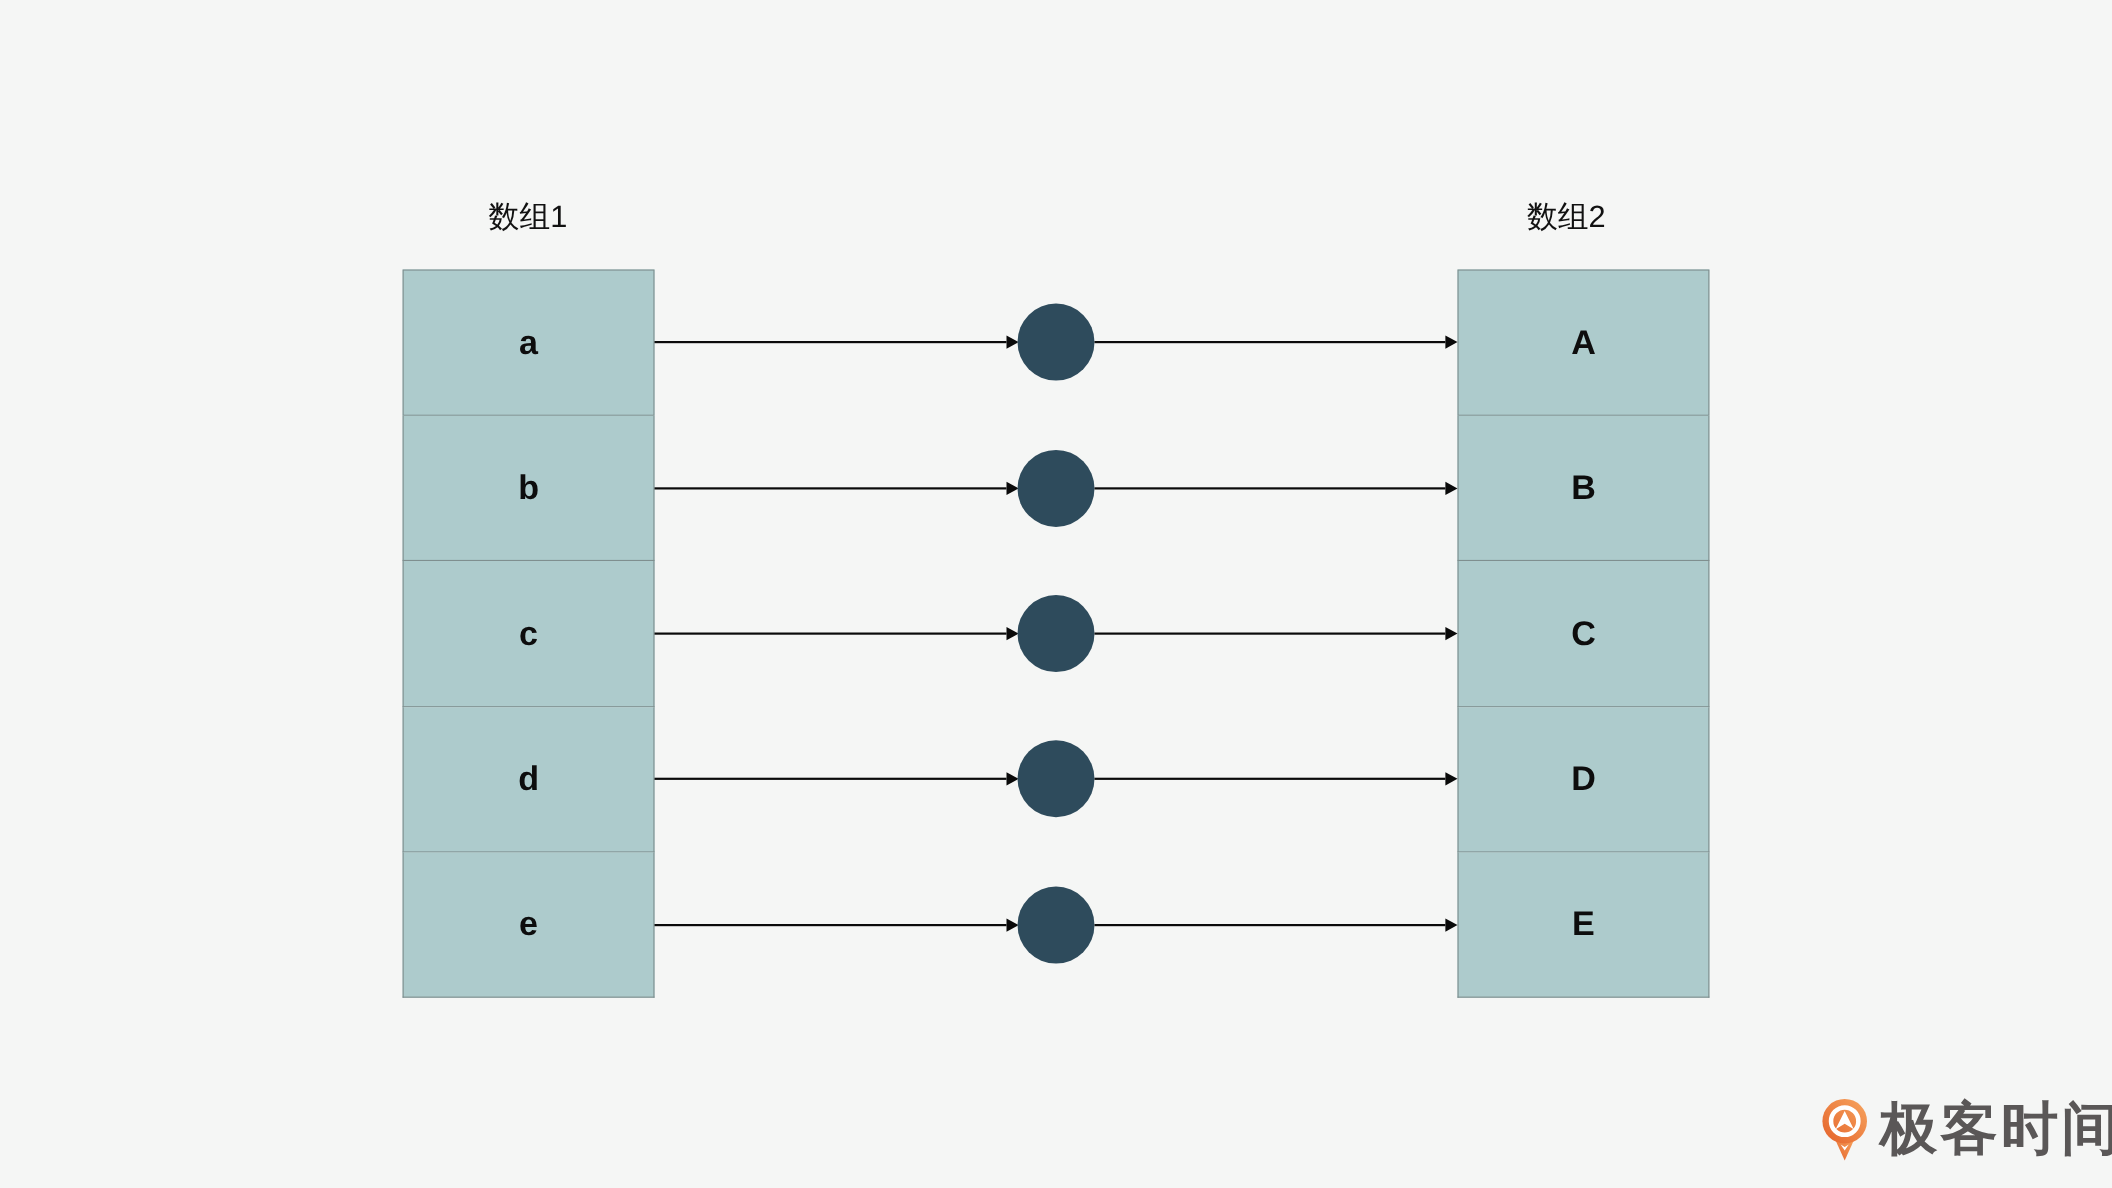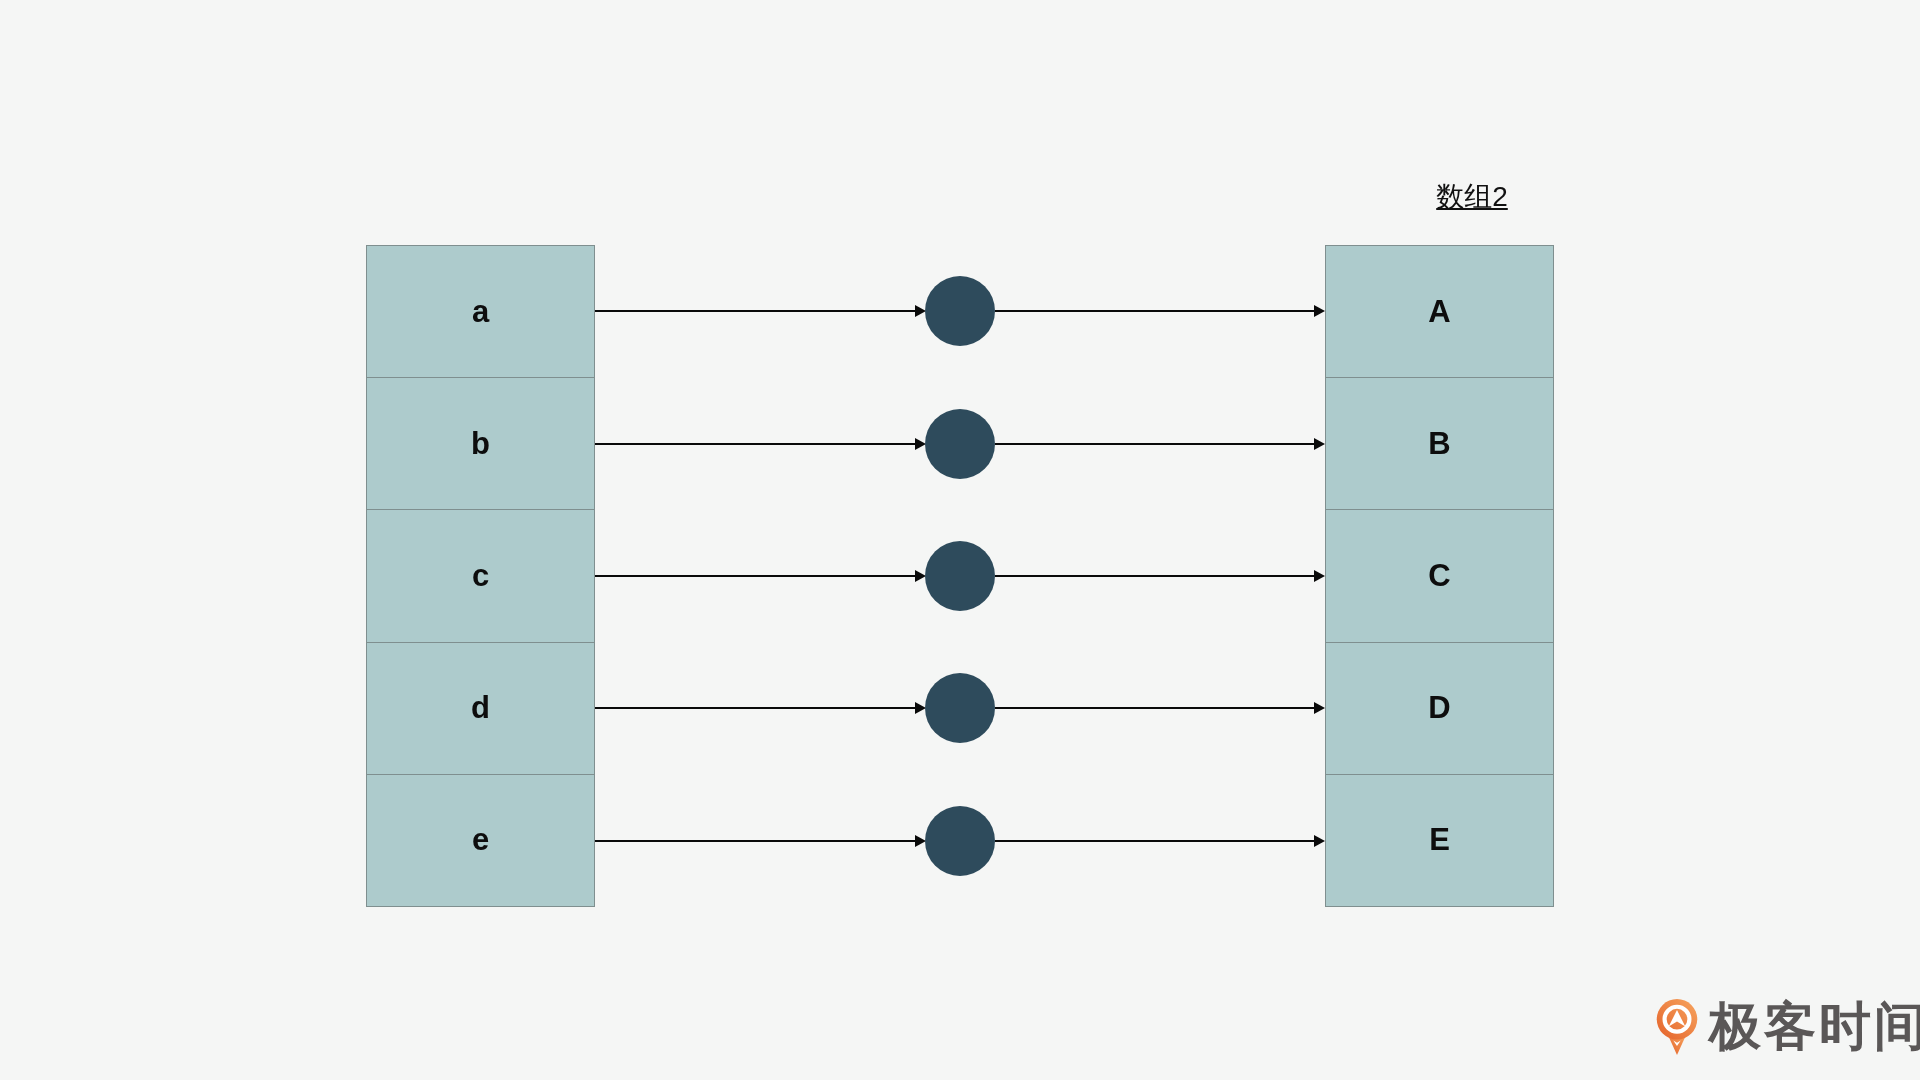--- a/index.html
+++ b/index.html
@@ -31,21 +31,21 @@
     position:absolute;
     top:178px;
     width:240px;
     text-align:center;
     font-size:28px;
     font-weight:400;
     color:var(--header-text);
   }
   .header.pos-array1{left:360px;}
   .header.pos-map{left:840px;}
-  .header.pos-array2{left:1352px;text-decoration:underline;}
+  .header.pos-array2{left:1304px;}
 
   
   .col{
     position:absolute;
     top:245px;
     width:229px;
     height:662px;
     display:flex;
     flex-direction:column;
   }
@@ -114,20 +114,21 @@
     letter-spacing:3px;
     color:var(--logo-text);
     white-space:nowrap;
   }
 </style>
 </head>
 <body>
 
 <div class="canvas">
 
+  <div class="header pos-array1">数组1</div>
   <div class="header pos-array2">数组2</div>
 
   <div class="col pos-left">
     <div class="cell">a</div>
     <div class="cell">b</div>
     <div class="cell">c</div>
     <div class="cell">d</div>
     <div class="cell">e</div>
   </div>
 

